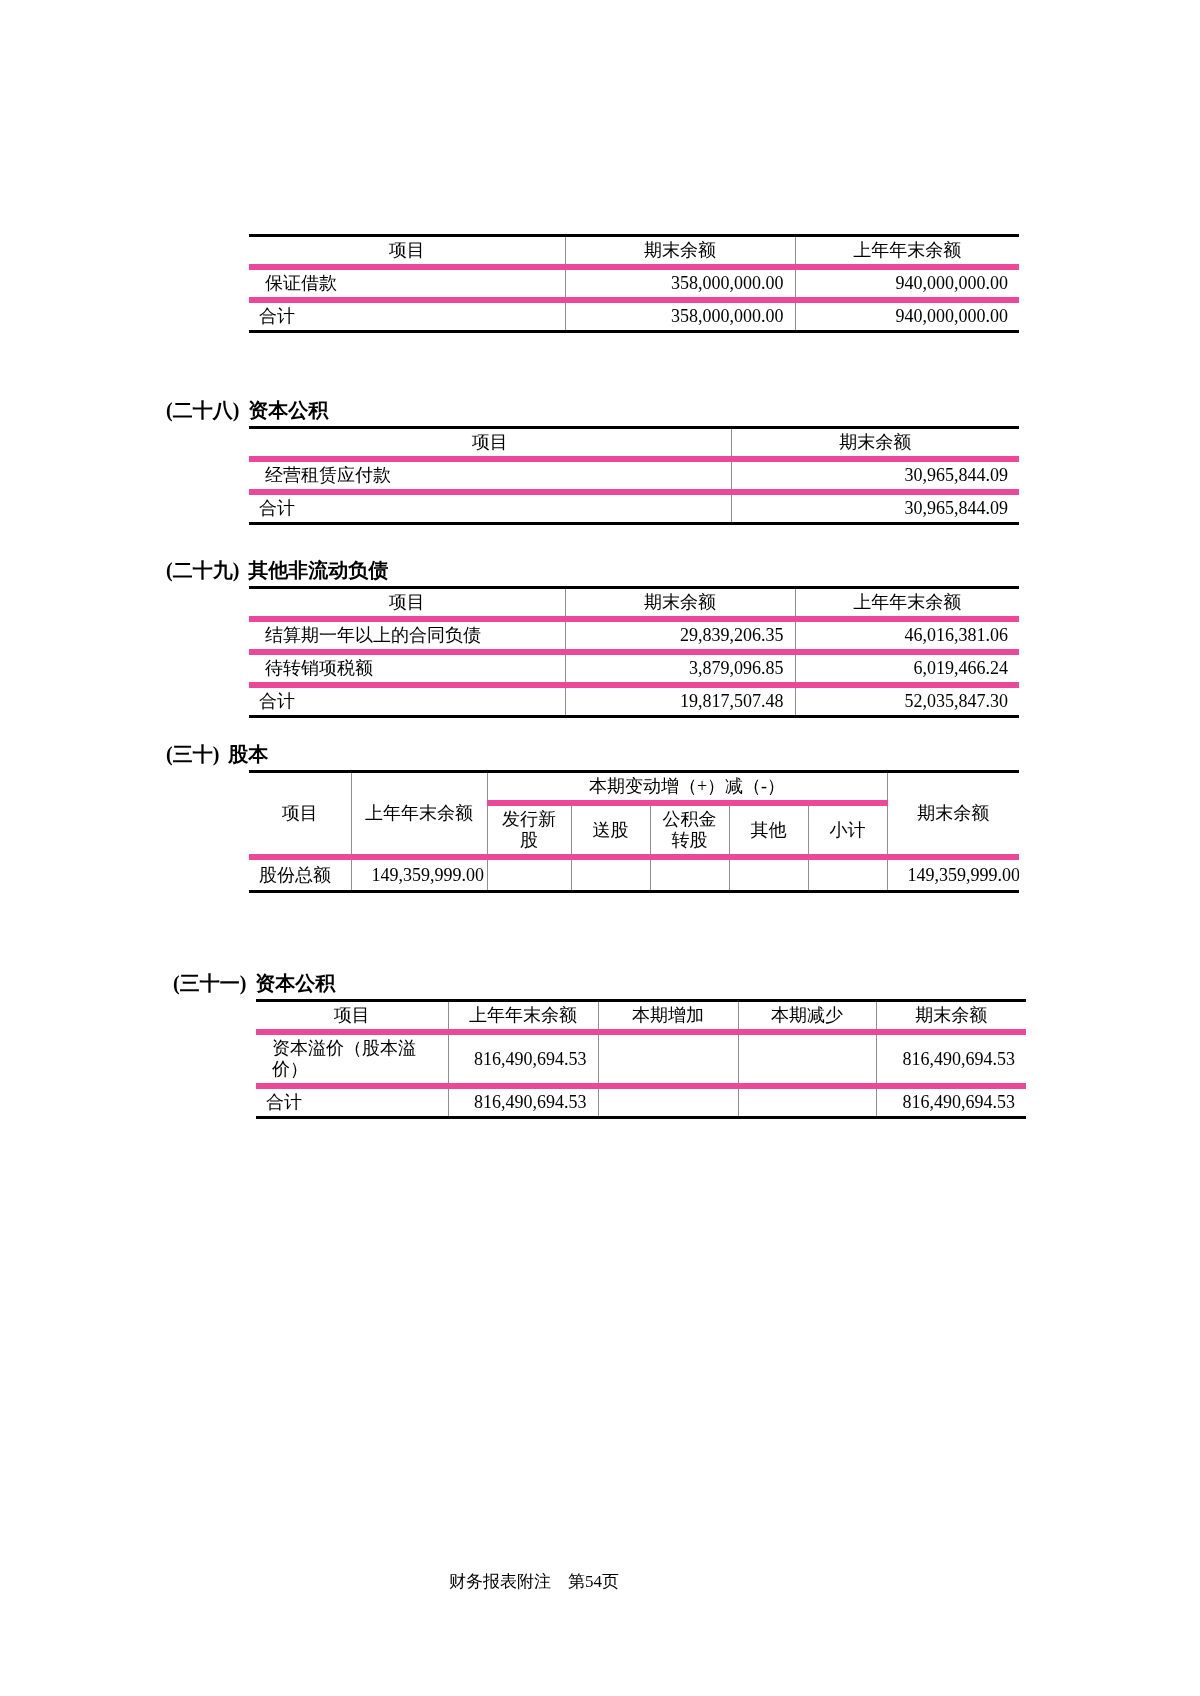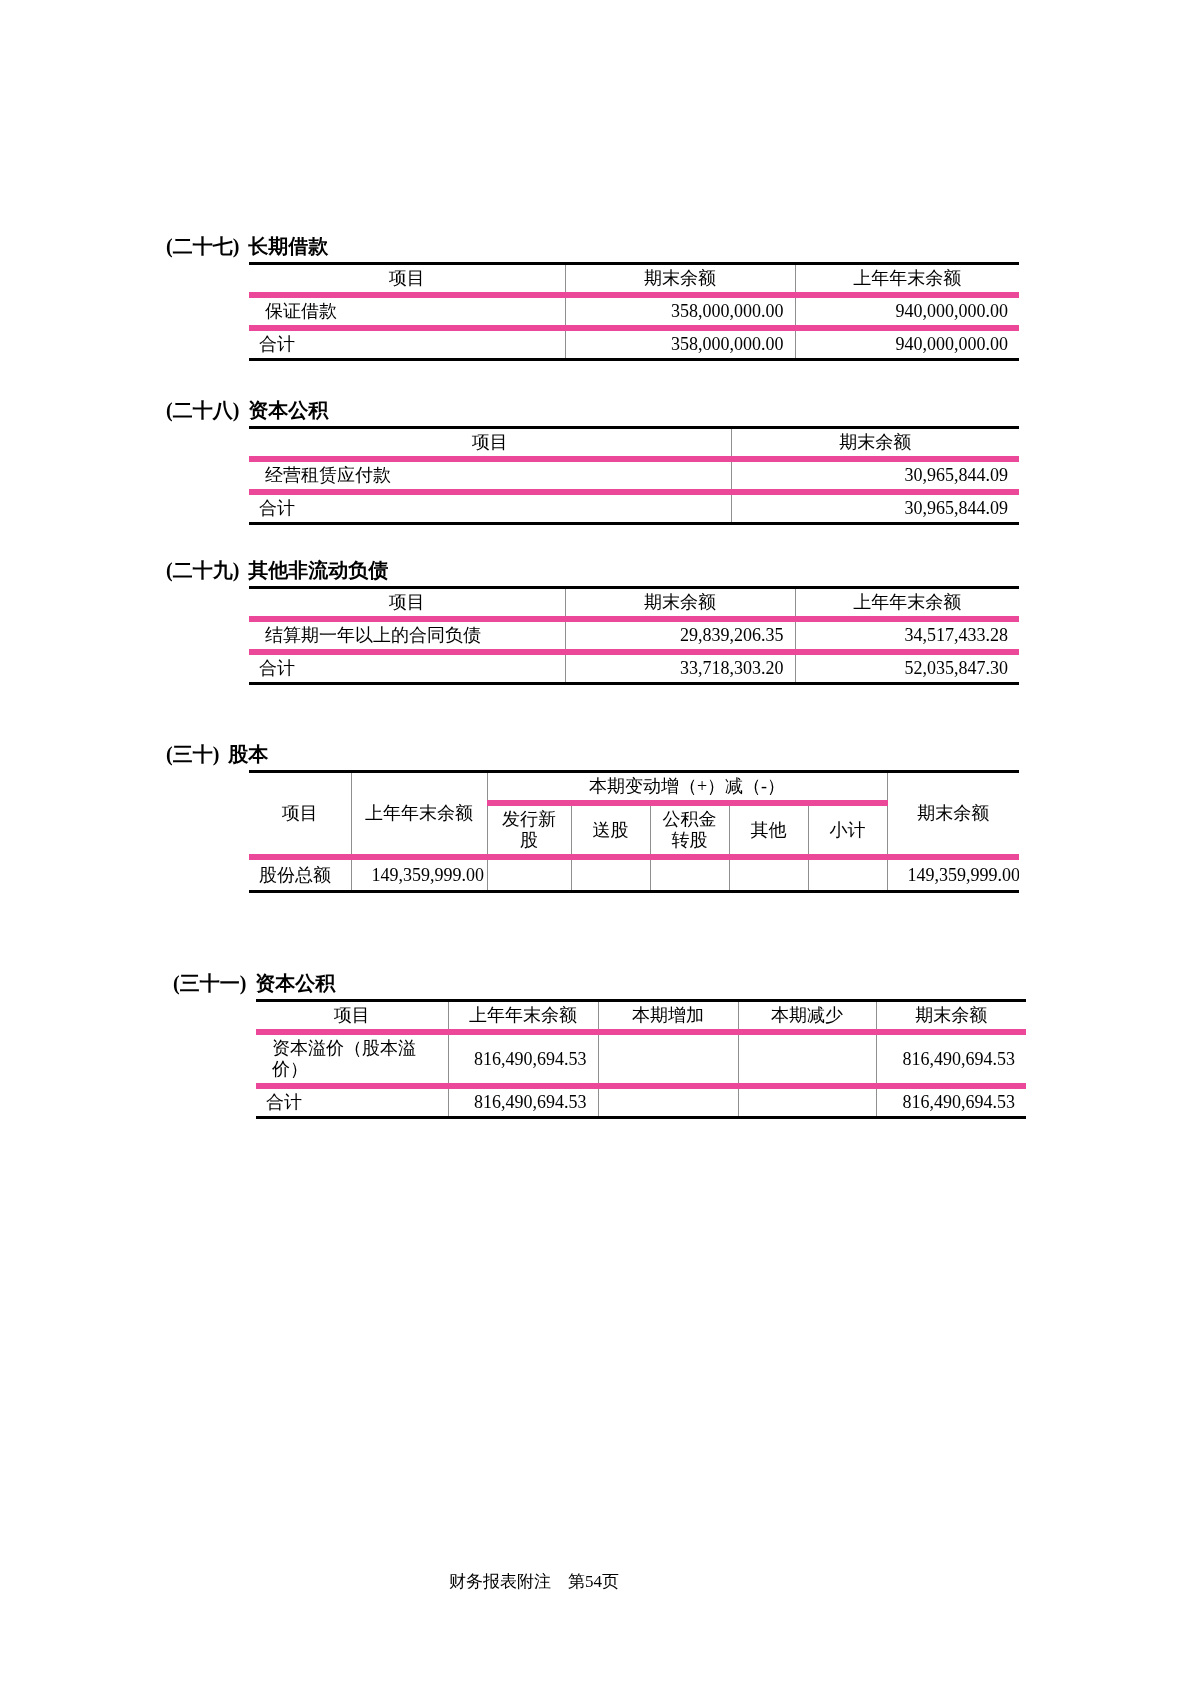--- a/index.html
+++ b/index.html
@@ -62,23 +62,20 @@
     text-align: center;
     font-size: 17px;
   }
 </style>
 </head>
 <body>
 
 <div class="page">
 
   <div class="section" style="top:234px;">
-    <h3 class="sec-title">
-      <span class="num">(二十七)</span><span>长期借款</span>
-    </h3>
     <table class="fin">
       <colgroup>
           <col style="width:316px">
           <col style="width:230px">
           <col style="width:224px">
         </colgroup>
       <tbody>
           <tr>
         <th class="first">项目</th>
         <th>期末余额</th>
@@ -136,25 +133,30 @@
         </colgroup>
       <tbody>
           <tr>
         <th class="first">项目</th>
         <th>期末余额</th>
         <th>上年年末余额</th>
       </tr>
       <tr>
         <td class="first lbl">结算期一年以上的合同负债</td>
         <td class="num">29,839,206.35</td>
-        <td class="num">34,517,433.28</td>
-      </tr>
-      <tr>
-        <td class="first total">合计</td>
-        <td class="num">33,718,303.20</td>
+        <td class="num">46,016,381.06</td>
+      </tr>
+      <tr>
+        <td class="first lbl">待转销项税额</td>
+        <td class="num">3,879,096.85</td>
+        <td class="num">6,019,466.24</td>
+      </tr>
+      <tr>
+        <td class="first total">合计</td>
+        <td class="num">19,817,507.48</td>
         <td class="num">52,035,847.30</td>
       </tr>
     </tbody>
       </table>
   </div>
 
   <div class="section" style="top:742px;">
     <h3 class="sec-title">
       <span class="num">(三十)</span><span>股本</span>
     </h3>

